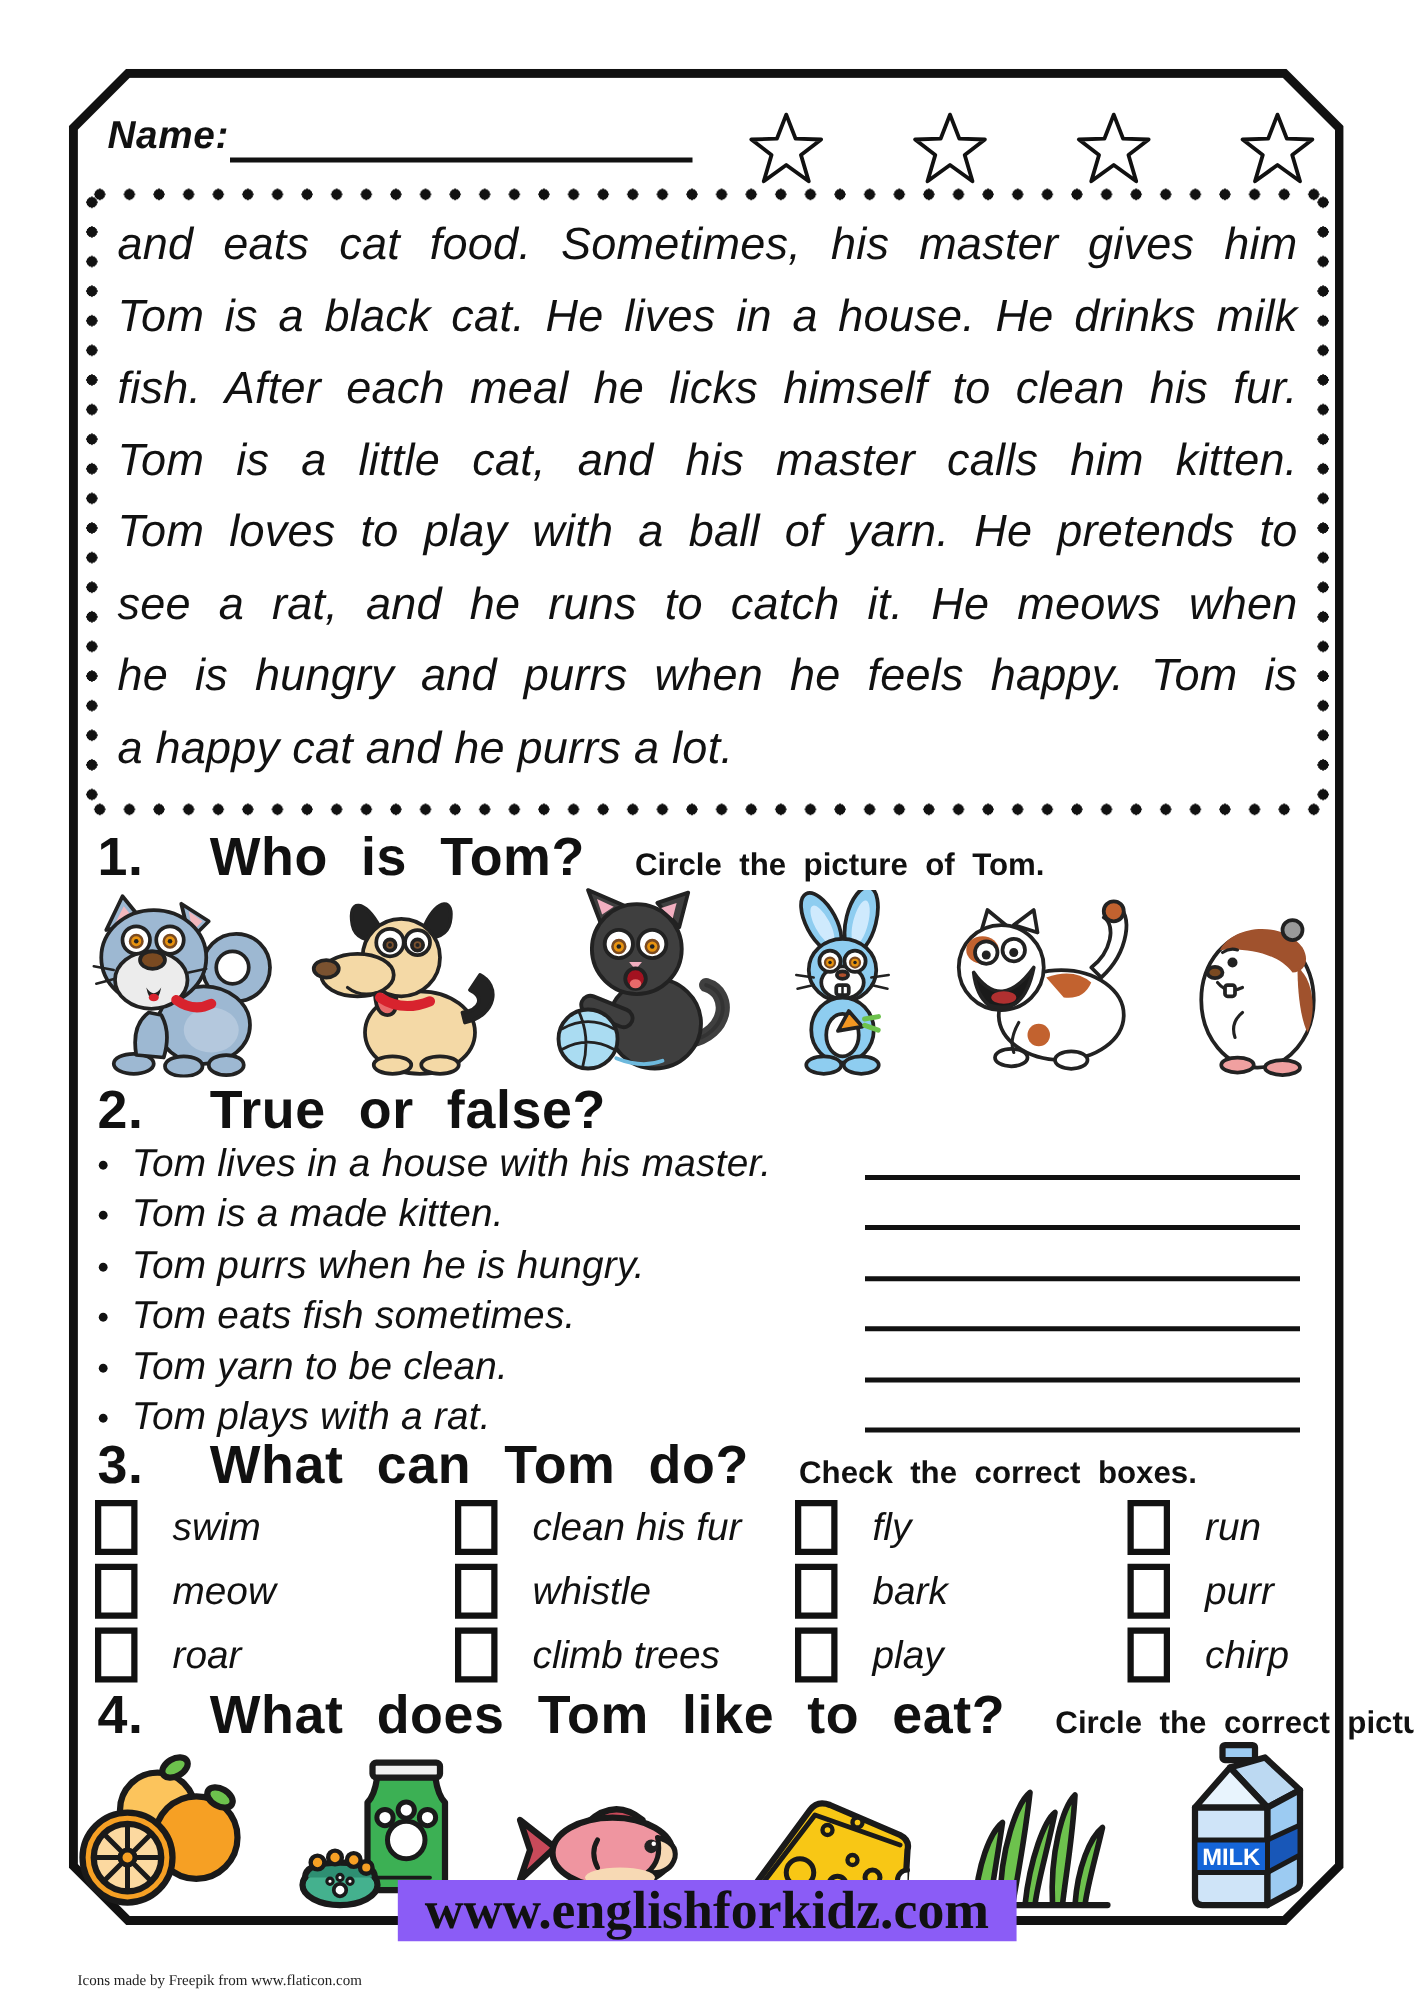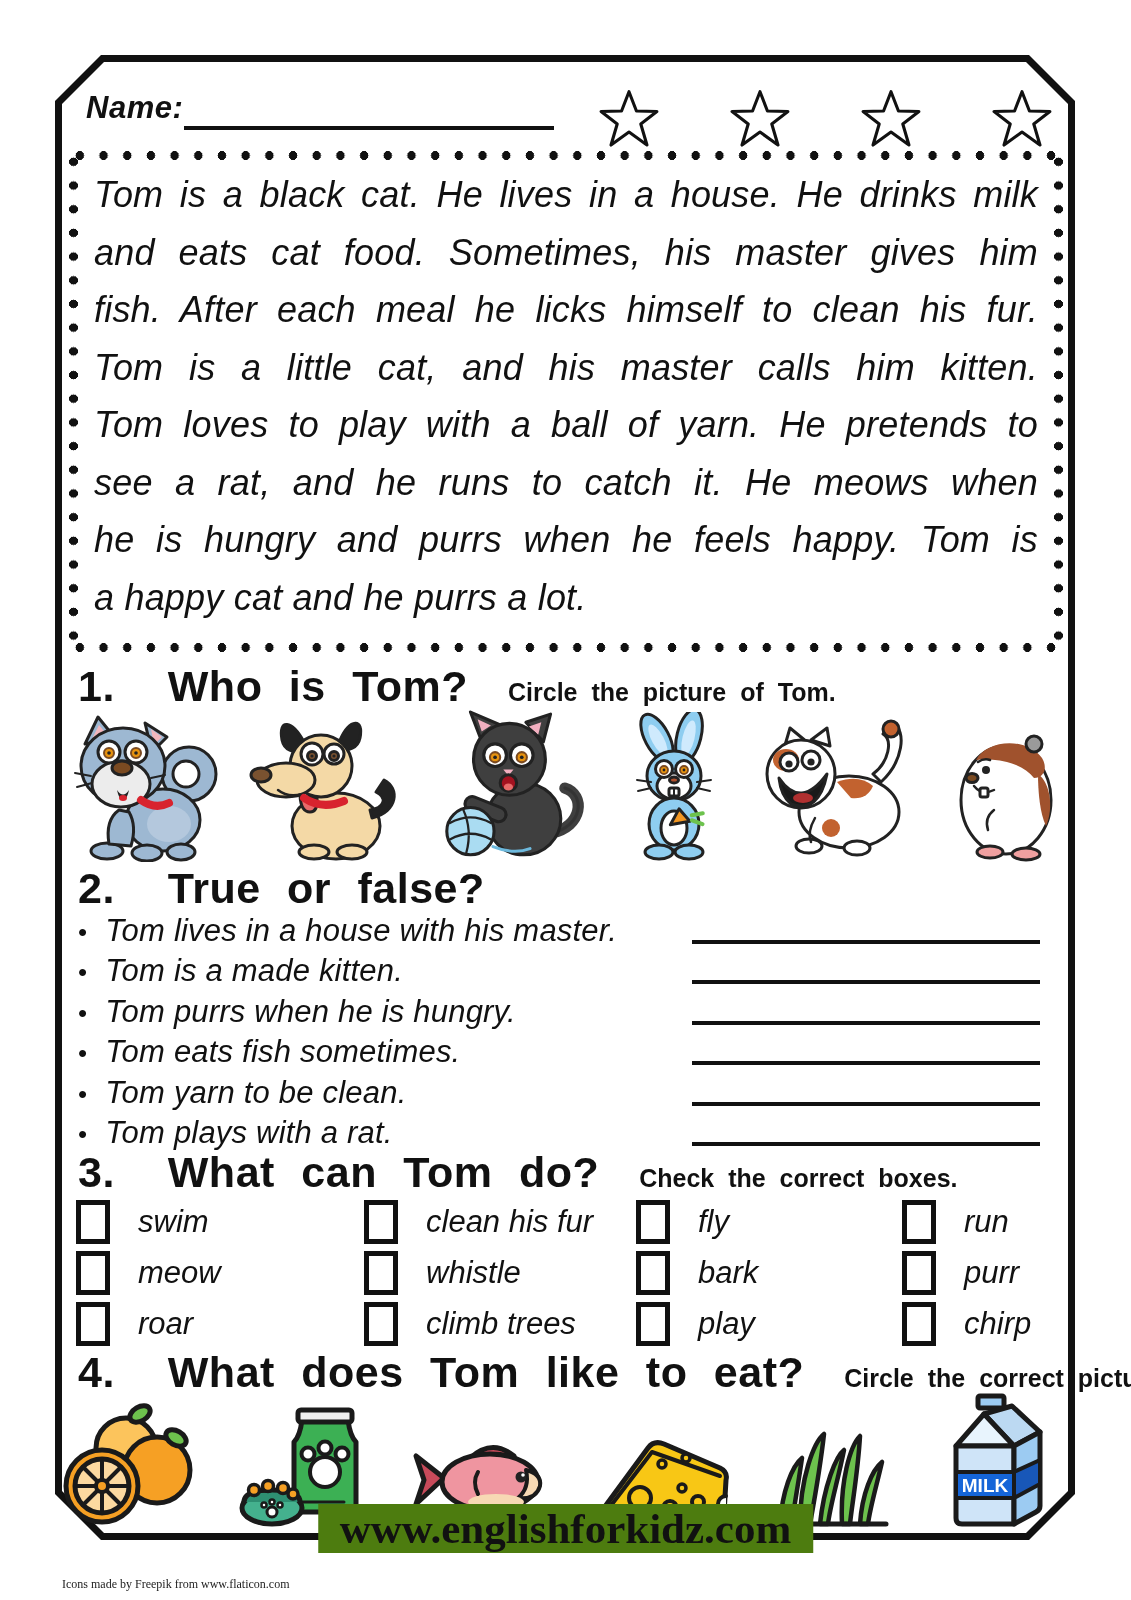--- a/index.html
+++ b/index.html
@@ -61,21 +61,21 @@
   .q3-cell{ display:flex; align-items:center; gap:28px; }
   .cbox{ width:34px; height:44px; border:5px solid #111; background:#fff; flex:0 0 auto; }
   .q3-label{ font-size:31px; font-style:italic; white-space:nowrap; }
 
   
   .q4-pictures{ position:absolute; left:60px; top:1394px; width:990px; height:136px; display:flex; justify-content:space-between; align-items:flex-end; }
 
   
   .footer-site{
     position:absolute; left:50%; transform:translateX(-50%); top:1504px; z-index:5;
-    background:#4d7c0f; padding:0 22px; font-family:"Liberation Serif", serif;
+    background:#8b5cf6; padding:0 22px; font-family:"Liberation Serif", serif;
     font-size:43px; font-weight:bold; white-space:nowrap;
   }
   .attribution{ position:absolute; left:62px; top:1577px; font-family:"Liberation Serif", serif; font-size:12px; color:#222; z-index:5; }
 </style>
 </head>
 <body>
 
 <div class="page">
   <div class="frame-outer">
     <div class="frame-inner"></div>
@@ -100,22 +100,22 @@
           <path d="M50 6 L62 37 L95 38 L69 58 L79 92 L50 71 L21 92 L31 58 L5 38 L38 37 Z" fill="#fff" stroke="#111" stroke-width="5" stroke-linejoin="round"></path>
         </svg>
     </div>
 
     <div class="passage-box">
       <div class="dot-strip dot-h dot-top"></div>
       <div class="dot-strip dot-h dot-bottom"></div>
       <div class="dot-strip dot-v dot-left"></div>
       <div class="dot-strip dot-v dot-right"></div>
       <div class="passage-text">
+        <div class="passage-line">and eats cat food. Sometimes, his master gives him</div>
         <div class="passage-line">Tom is a black cat. He lives in a house. He drinks milk</div>
-        <div class="passage-line">and eats cat food. Sometimes, his master gives him</div>
         <div class="passage-line">fish. After each meal he licks himself to clean his fur.</div>
         <div class="passage-line">Tom is a little cat, and his master calls him kitten.</div>
         <div class="passage-line">Tom loves to play with a ball of yarn. He pretends to</div>
         <div class="passage-line">see a rat, and he runs to catch it. He meows when</div>
         <div class="passage-line">he is hungry and purrs when he feels happy. Tom is</div>
         <div class="passage-line last">a happy cat and he purrs a lot.</div>
       </div>
     </div>
 
     <div class="q-heading" style="left:78px; top:662px;">

